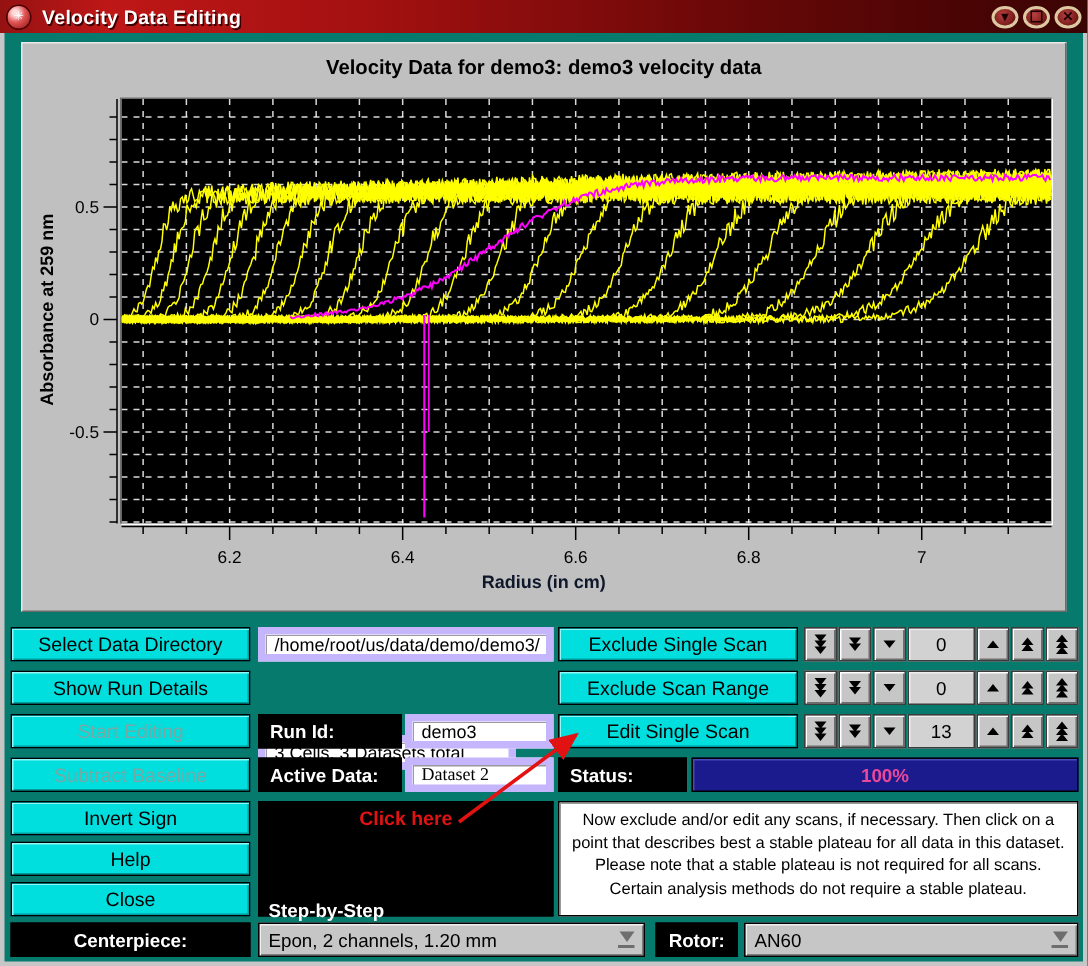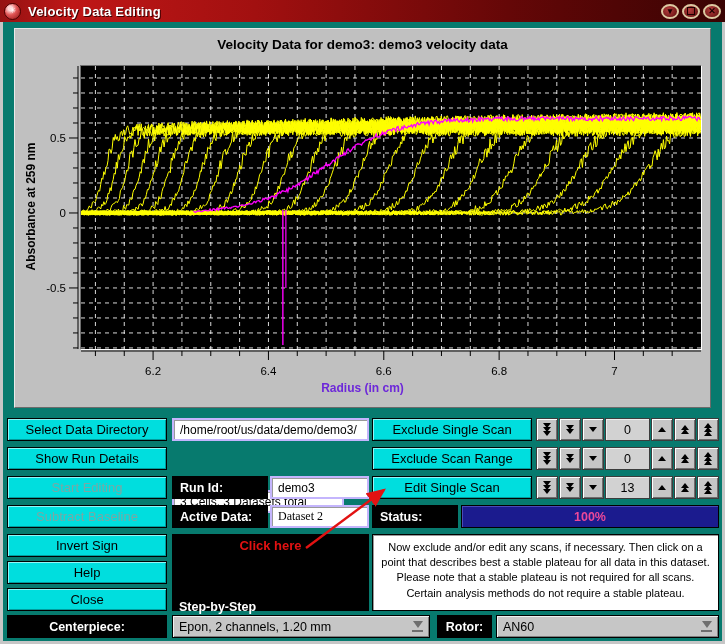--- a/index.html
+++ b/index.html
@@ -23,28 +23,28 @@
   #frame-l{left:0;top:22px;width:3px;height:622px;}
   #frame-r{left:722px;top:22px;width:3px;height:622px;}
   #frame-b{left:0;top:641px;width:725px;height:3px;}
   
   #chart-panel{position:absolute;left:14px;top:28px;width:697px;height:380px;background:#c0c0c0;
     border-top:1px solid #e9e9e9;border-left:1px solid #e9e9e9;border-right:1px solid #6b6b6b;border-bottom:1px solid #6b6b6b;box-sizing:border-box;}
   #chart-title{position:absolute;left:0;top:8px;width:100%;text-align:center;font-weight:bold;font-size:13.5px;color:#000;}
   #plot-svg{position:absolute;left:0;top:0;}
   #ylabel{position:absolute;width:283px;height:15px;left:-125px;top:170px;transform:rotate(-90deg);
     text-align:center;font-weight:bold;font-size:12px;color:#000;}
-  #xlabel{position:absolute;left:0;top:352px;width:100%;text-align:center;font-weight:bold;font-size:12px;color:#6d28d9;}
+  #xlabel{position:absolute;left:0;top:352px;width:100%;text-align:center;font-weight:bold;font-size:12px;color:#0f172a;}
   
   .abs{position:absolute;box-sizing:border-box;}
   .btn{background:#00dede;border:1px solid #000;box-shadow:inset 1px 1px 0 #90f6f6,inset -1px -1px 0 #009d9d;
     display:flex;align-items:center;justify-content:center;font-size:13px;color:#000;
     font-family:"Liberation Sans",sans-serif;padding:0;cursor:default;}
   .btn.disabled{color:#79a8a4;}
-  .wfield{background:#fff;border:2px solid #c4b5fd;box-shadow:inset 1px 1px 0 #9a9a9a;
+  .wfield{background:#fff;border:5px solid #c4b5fd;box-shadow:inset 1px 1px 0 #9a9a9a;
     display:flex;align-items:center;padding-left:6px;font-size:12px;color:#000;}
   .blackbox{background:#000;color:#fff;font-weight:bold;font-size:12.5px;border:1px solid #000;
     display:flex;align-items:center;padding-left:7px;}
   .blackbox.center{justify-content:center;padding-left:0;}
   .counter{display:flex;align-items:stretch;}
   .cbtn{width:22px;background:#c6c6c6;border:1px solid #3c3c3c;box-shadow:inset 1px 1px 0 #fff,inset -1px -1px 0 #6e6e6e;
     display:flex;align-items:center;justify-content:center;margin-right:1px;padding:0;cursor:default;}
   .counter .cbtn:last-child{margin-right:0;}
   .cval{flex:1;background:#d2d2d2;border:1px solid #3c3c3c;box-shadow:inset 1px 1px 0 #eee;
     display:flex;align-items:center;justify-content:center;font-size:12.5px;color:#000;margin-right:1px;}

